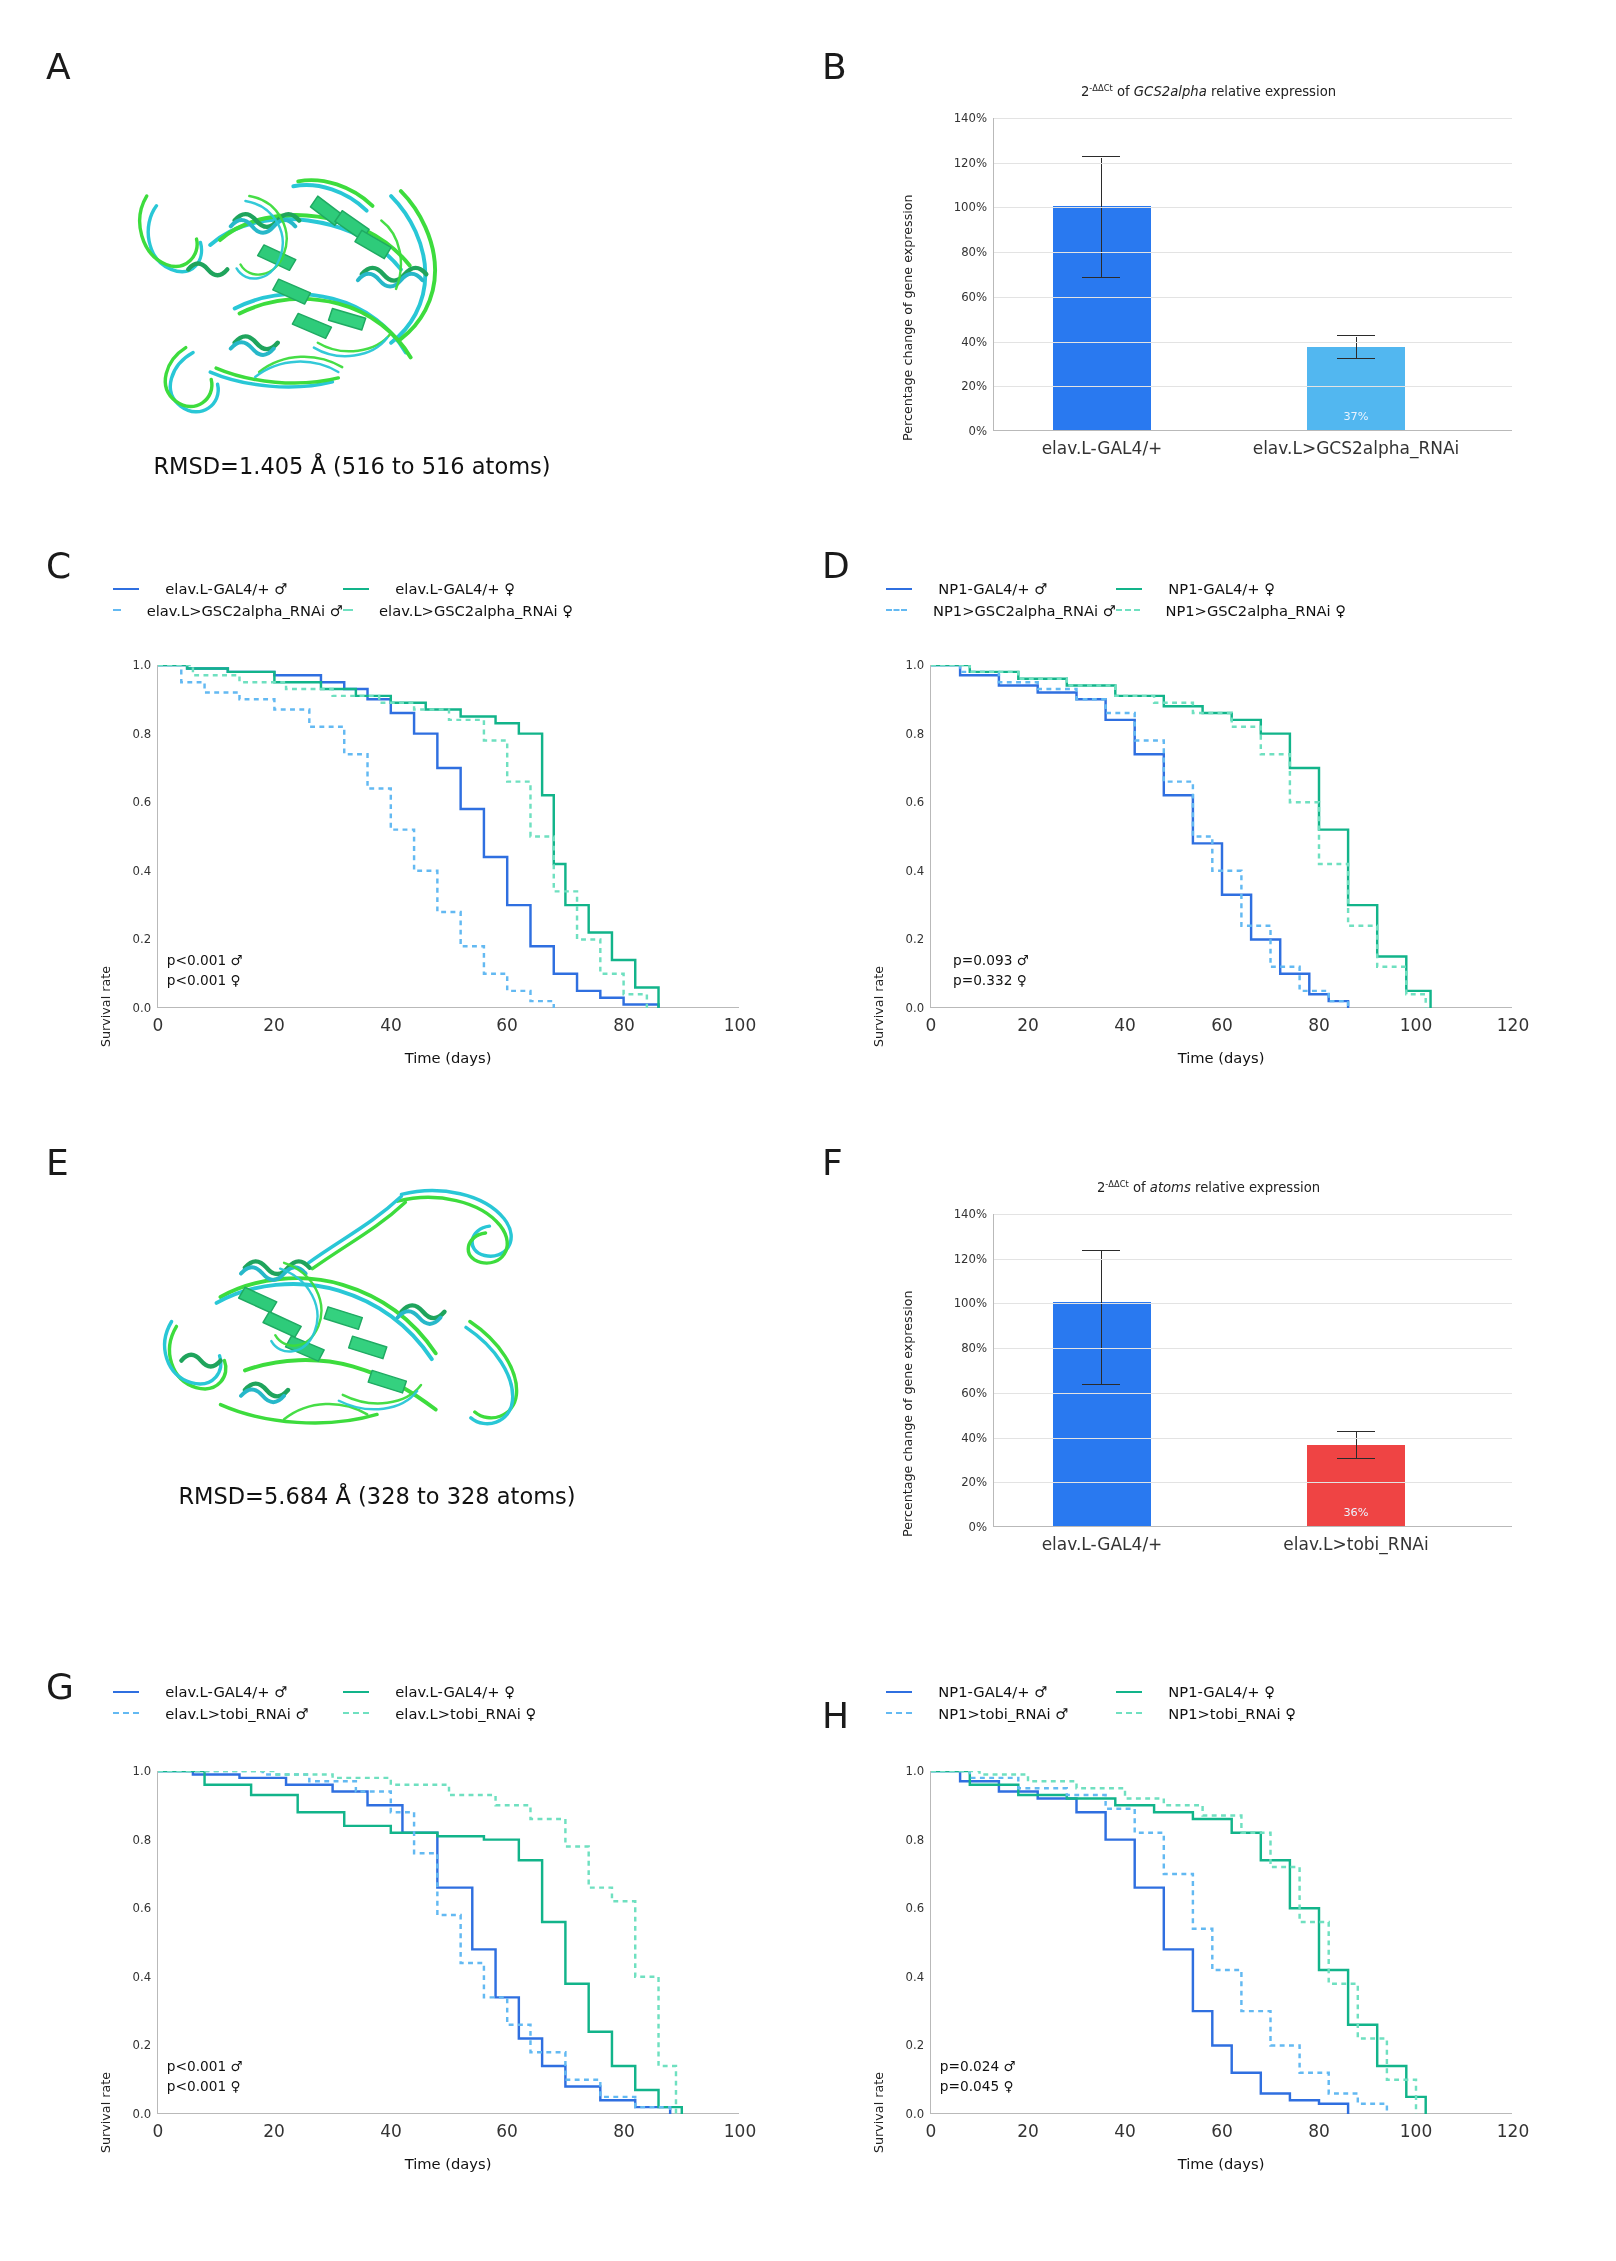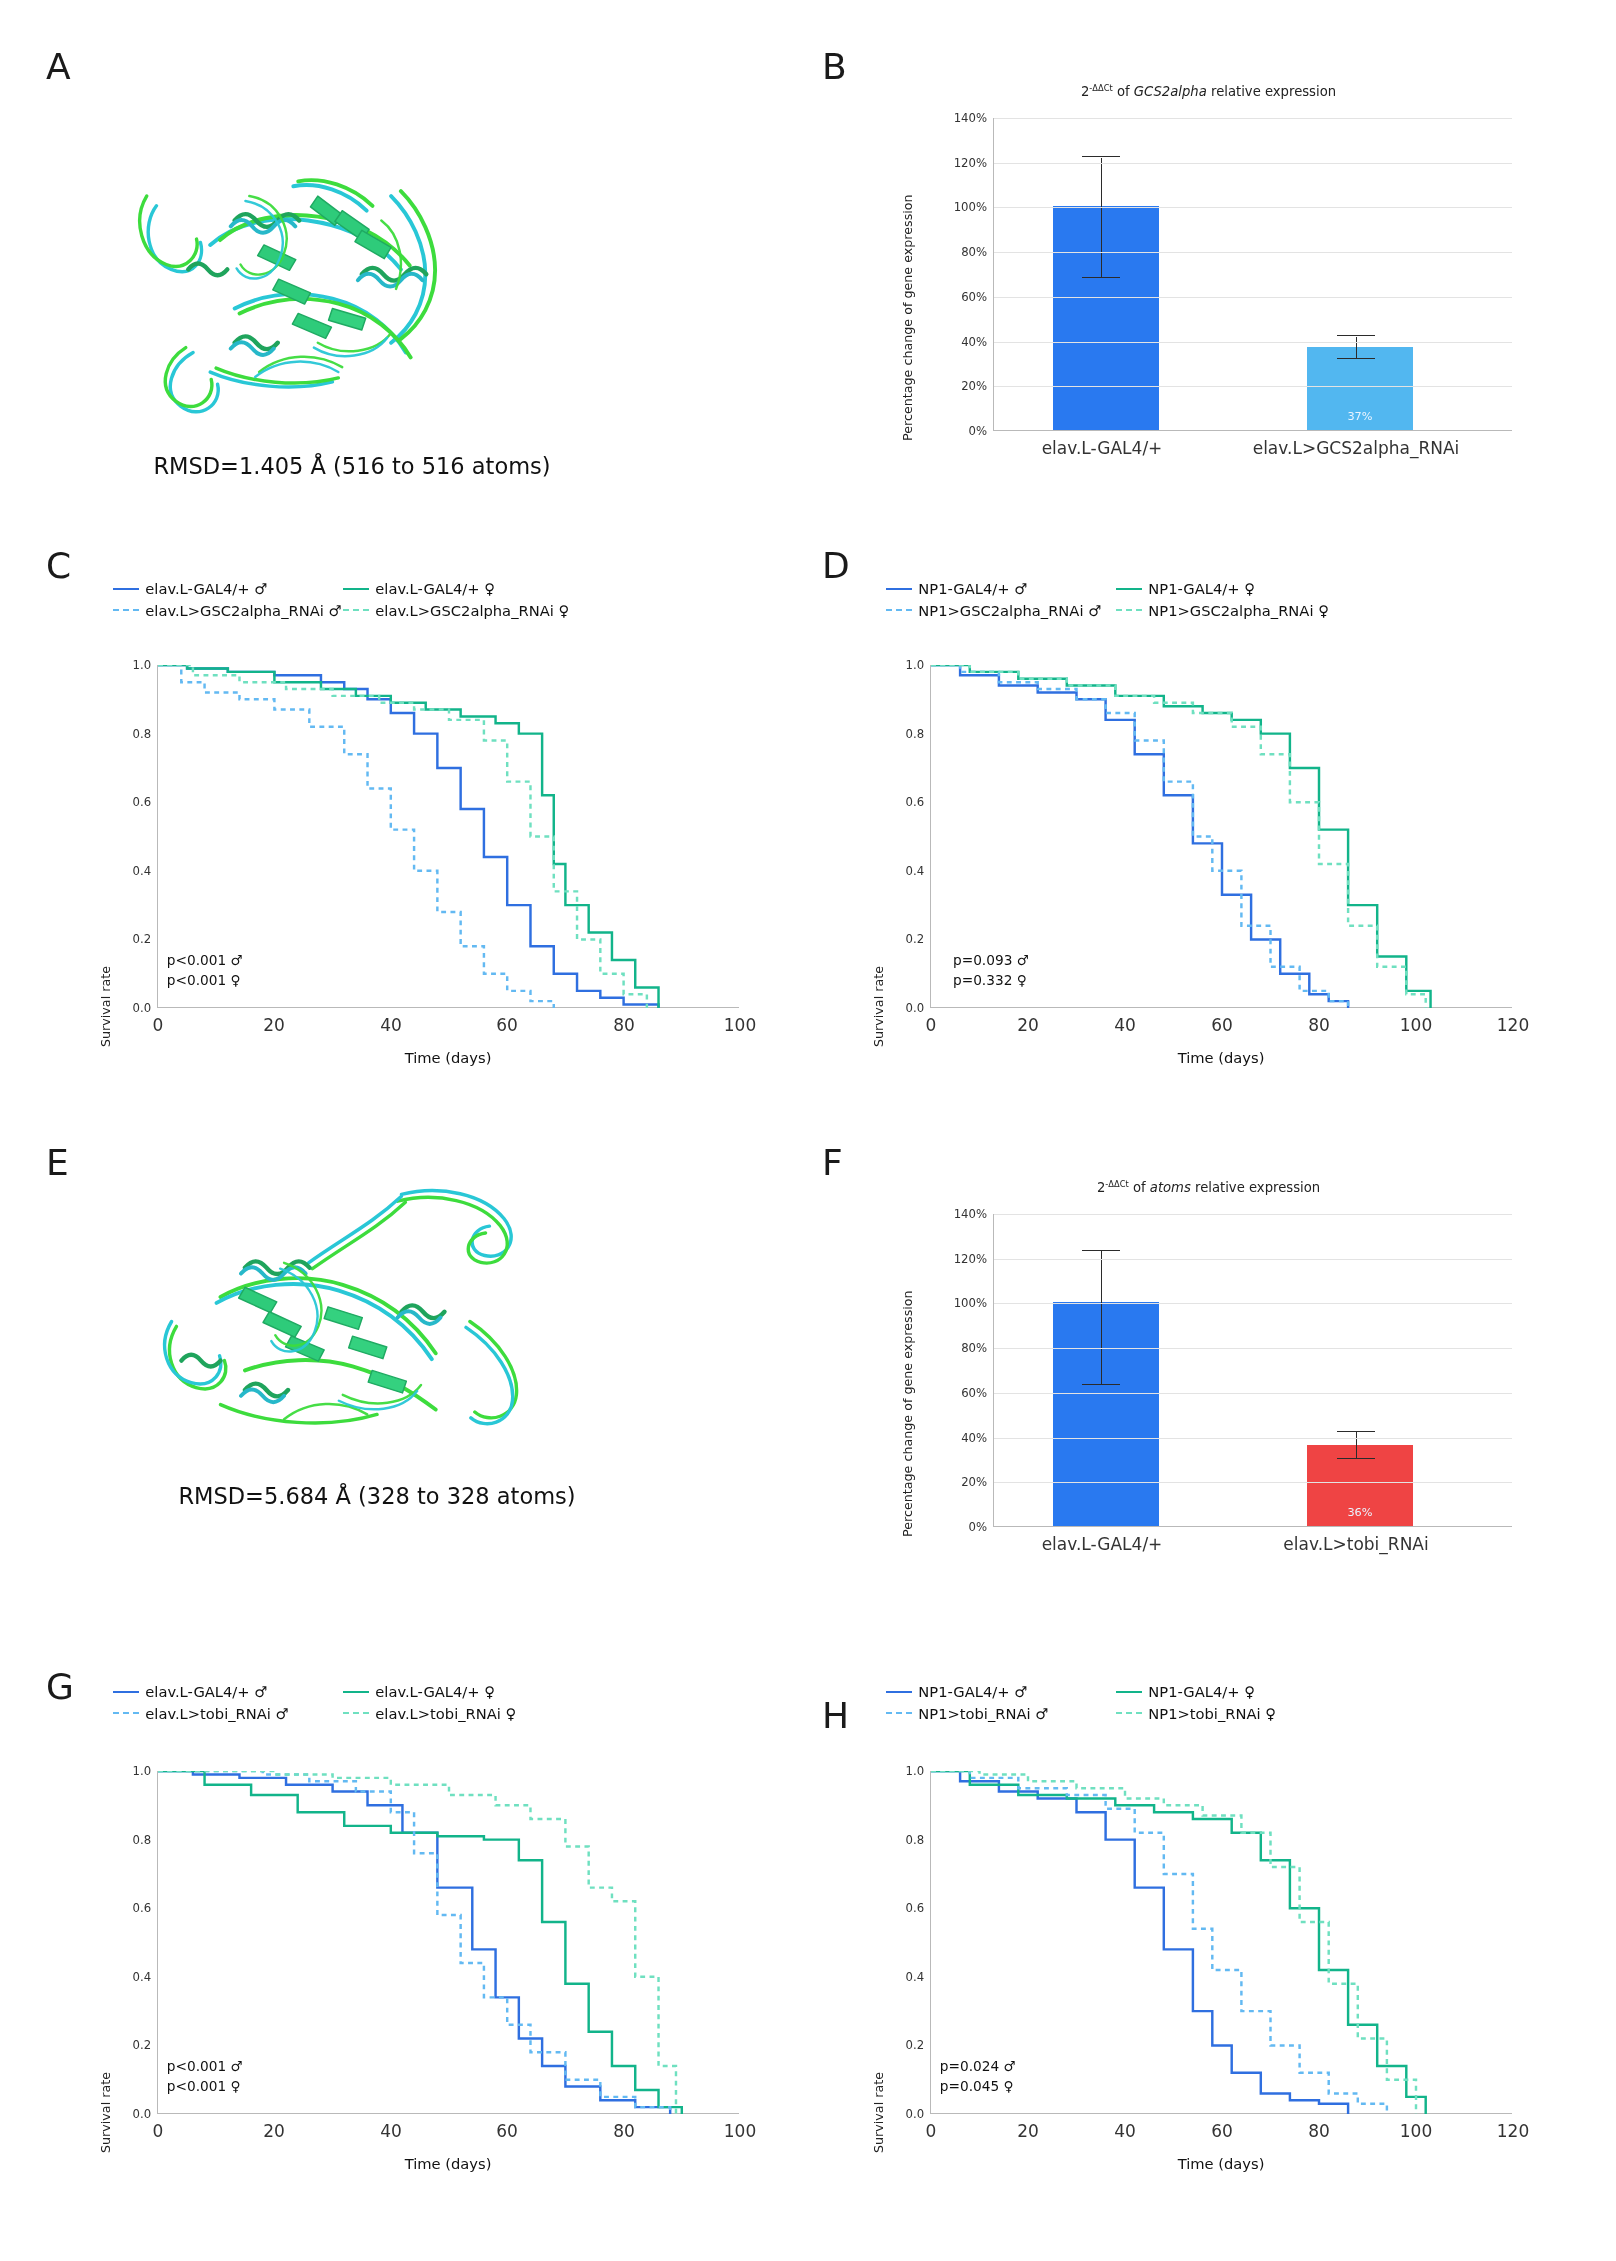--- a/index.html
+++ b/index.html
@@ -17,29 +17,29 @@
   .sup{font-size:8.3px;vertical-align:super;}
 
   .plot{position:absolute;border-left:1px solid #b9b9b9;border-bottom:1px solid #b9b9b9;box-sizing:border-box;}
   .gridline{position:absolute;left:0;right:0;height:0.5px;background:#e3e3e3;}
   .ytick{position:absolute;right:100%;margin-right:6.9px;transform:translateY(-50%);font-size:11.7px;color:#333;white-space:nowrap;}
   .xtick{position:absolute;top:100%;margin-top:7.8px;transform:translateX(-50%);font-size:17px;color:#333;white-space:nowrap;}
   .ylabel{position:absolute;transform-origin:0 0;transform:rotate(-90deg);font-size:12.7px;color:#222;white-space:nowrap;}
   .xlabel{position:absolute;text-align:center;font-size:14.7px;color:#111;white-space:nowrap;}
 
   
-  .bar{position:absolute;bottom:0;padding-left:8px;}
+  .bar{position:absolute;bottom:0;}
   .bar .bar-label{position:absolute;bottom:6.9px;left:0;right:0;text-align:center;font-size:11.3px;color:#eaf4ff;}
   .errbar{position:absolute;width:1px;background:#2b2b2b;}
   .errcap{position:absolute;height:1px;background:#2b2b2b;}
 
   
   .legend{position:absolute;font-size:14.7px;color:#111;}
   .legend .row{display:flex;align-items:center;margin-bottom:4.9px;}
-  .legend .cell{display:flex;align-items:center;width:230px;}
+  .legend .cell{display:flex;align-items:center;width:230px;gap:20px;}
   .swatch{display:inline-block;width:26.4px;height:0;border-top-width:2.9px;border-top-style:solid;margin-right:5.9px;}
   .swatch.dash{border-top-style:dashed;}
   .legend .lbl{white-space:nowrap;}
 
   .pval{position:absolute;font-size:13.7px;color:#111;line-height:1.45;}
 
   
   .ribbon{position:absolute;}
 </style>
 </head>

